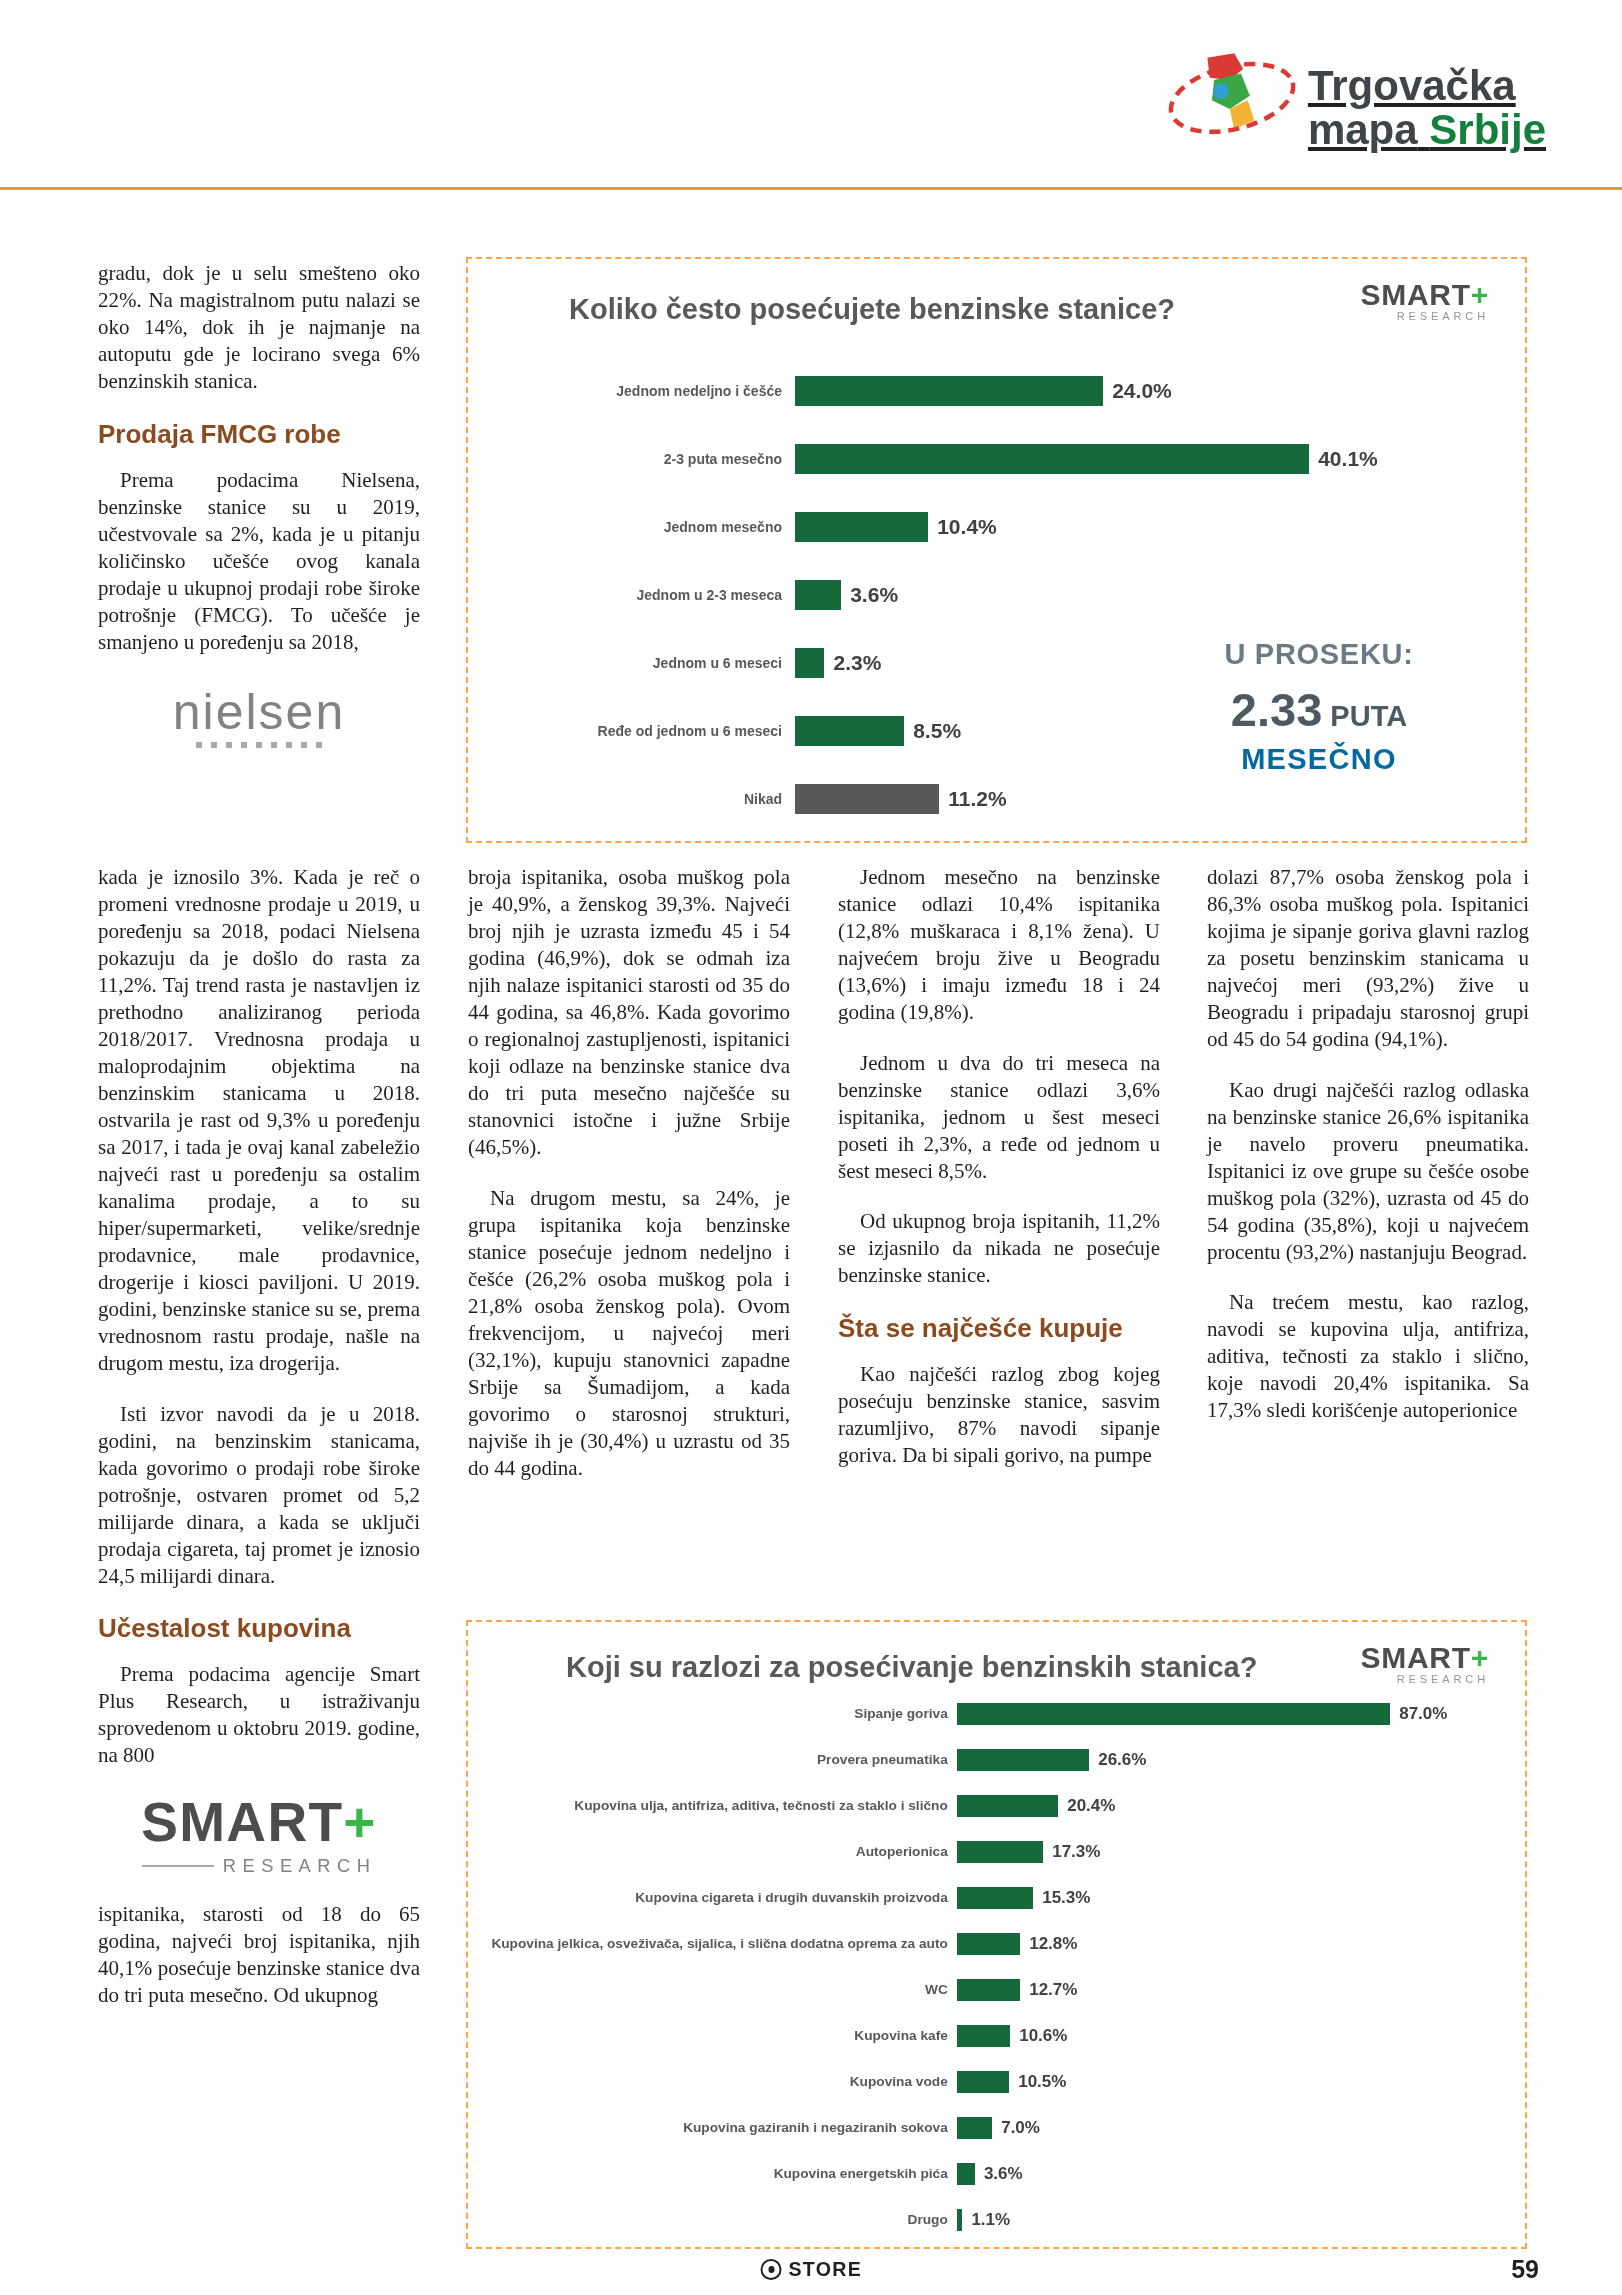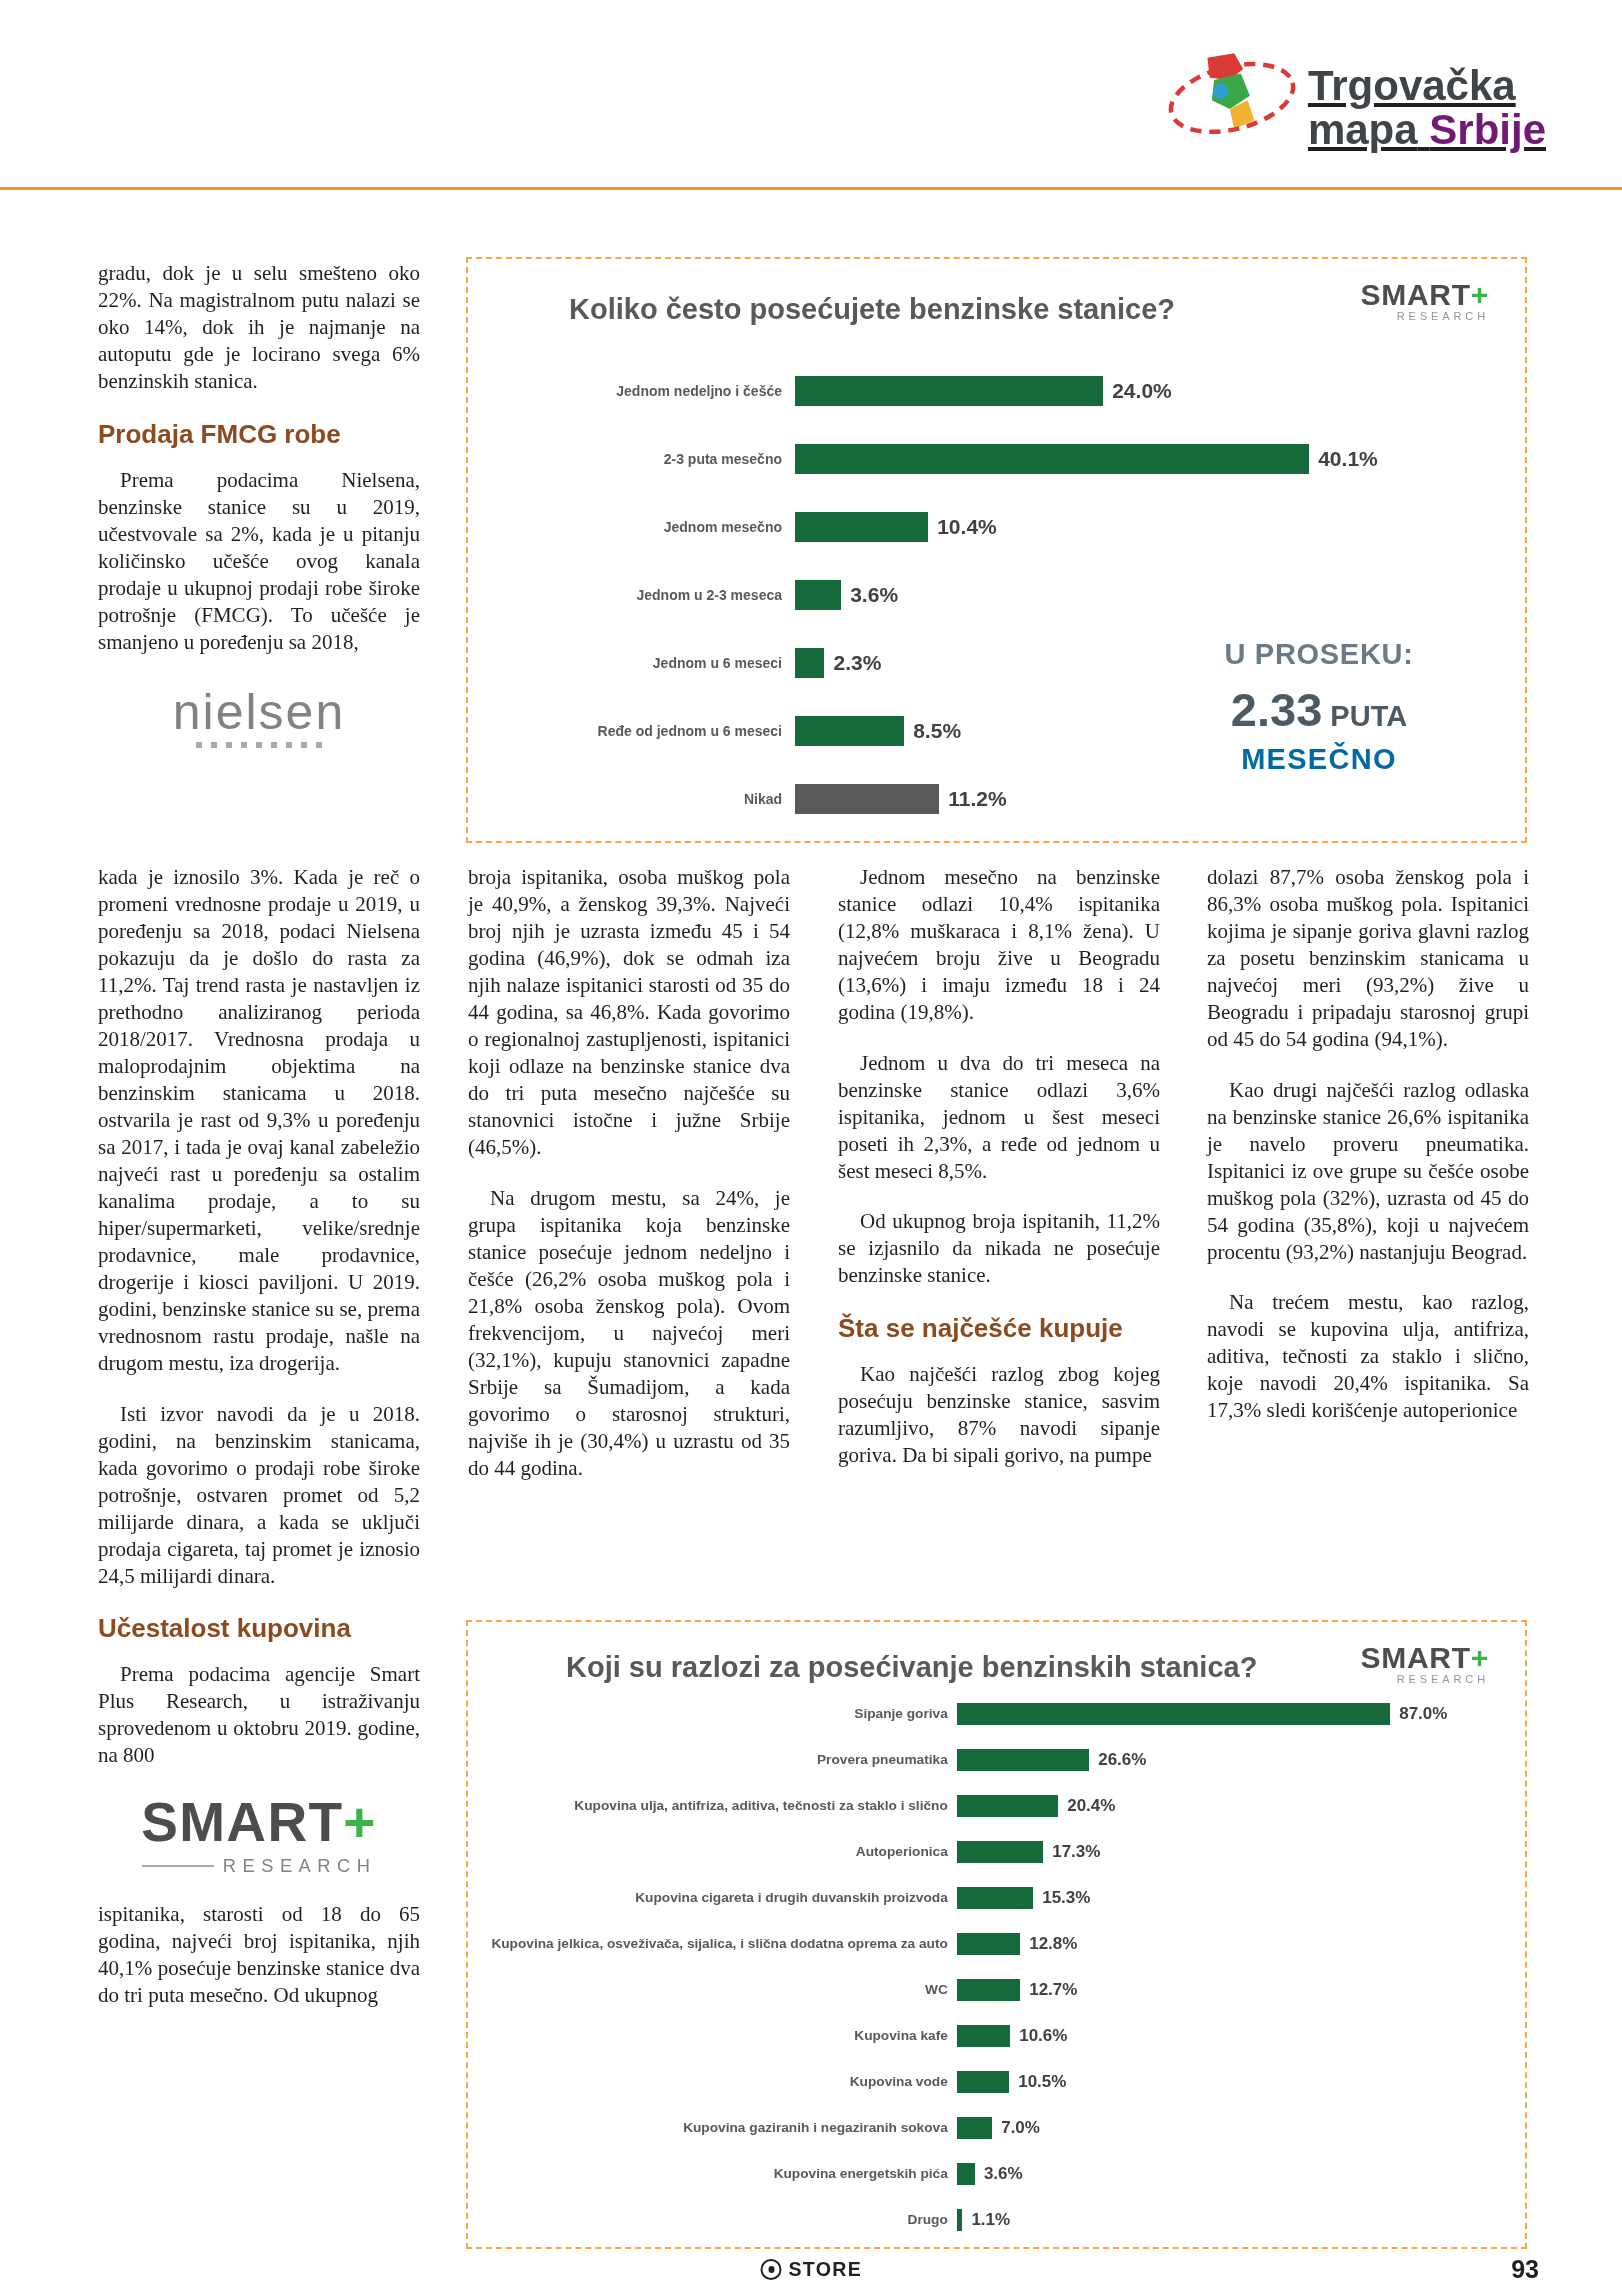--- a/index.html
+++ b/index.html
@@ -6,21 +6,21 @@
   html,body { background:#ffffff; }
   .page { position:relative; width:1623px; height:2295px; background:#ffffff;
           font-family:"Liberation Serif", serif; color:#231f20; overflow:hidden; }
 
   
   .top-rule { position:absolute; left:0; top:187px; width:1623px; height:3.3px; background:#f5991e; }
   .brand { position:absolute; top:46px; right:77px; display:flex; align-items:center; gap:9.2px;text-decoration:underline; }
   .brand-map { width:134px; height:124px; }
   .brand-text { font-family:"Liberation Sans", sans-serif; font-weight:bold; color:#3f4448;
                 font-size:42px; line-height:44px; }
-  .brand-text .orange { color:#701a75; }
+  .brand-text .orange { color:#15803d; }
 
   
   .col { position:absolute; width:322px; font-size:21px; line-height:27px; text-align:justify; }
   .colA { left:98px; top:260px; }
   .colB { left:98px; top:864px; }
   .col2 { left:468px; top:864px; }
   .col3 { left:838px; top:864px; }
   .col4 { left:1207px; top:864px; }
   .para { margin:0 0 23.6px; }
   .para.indent { text-indent:22px; }
@@ -301,17 +301,17 @@
     <div class="footer-center">
       <span class="footer-store">
         <span class="store-mark"></span>
         <span>STORE</span>
       </span>
       <span class="footer-sep">¦</span>
       <span class="footer-guide">VODIČ KROZ MALOPRODAJU 2020</span>
       <span class="footer-sep">¦</span>
       <a href="#" class="footer-url">www.instore.rs</a>
     </div>
-    <div class="footer-page">93</div>
+    <div class="footer-page">59</div>
   </div>
 
 </div>
 
 
 </body></html>

